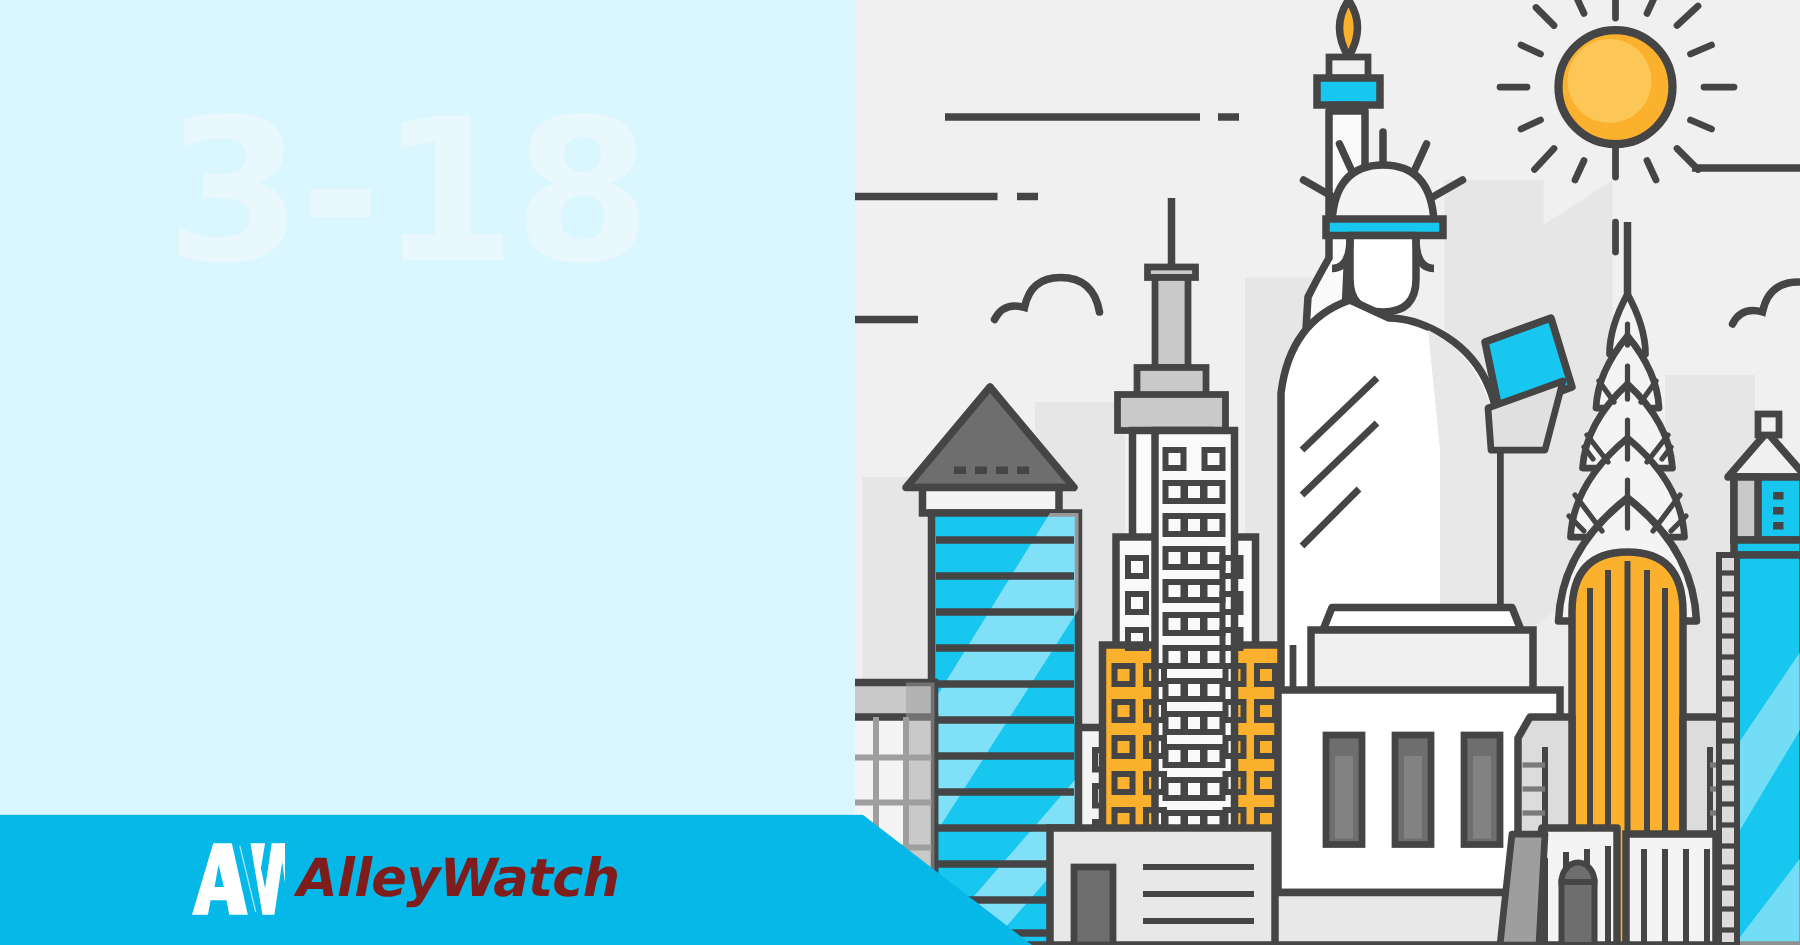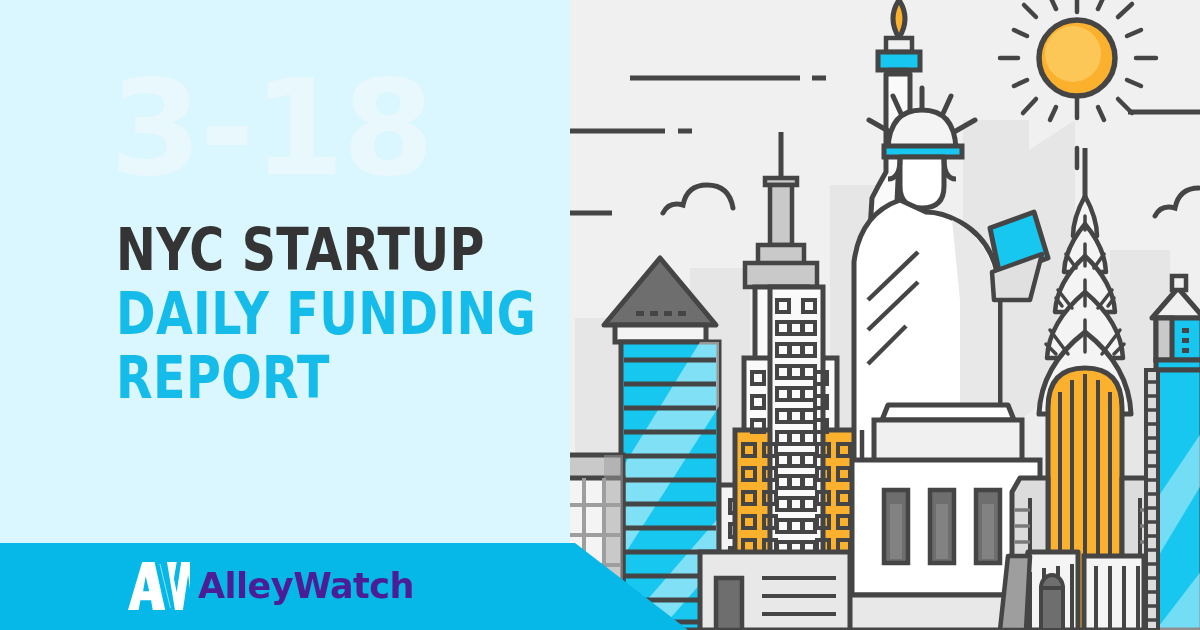--- a/index.html
+++ b/index.html
@@ -87,22 +87,23 @@
     display: flex;
     align-items: center;
     height: 52px;
   }
   #logo-mark { width: 62px; height: 48px; margin-right: 8px; }
   #logo-text {
     font-family: "DejaVu Sans", sans-serif;
     font-weight: 700;
     font-size: 35px;
     letter-spacing: -0.5px;
-    color: #4c1d95;
+    color: #7f1d1d;
     line-height: 35px;
+    font-style: italic;
   }
 </style>
 </head>
 <body>
 
 <div id="poster">
 
   <svg id="illustration" viewBox="0 0 1200 630" preserveAspectRatio="none" xmlns="http://www.w3.org/2000/svg">
     <defs>
       <clipPath id="clipGlassL">
@@ -539,25 +540,20 @@
           <line x1="762" y1="596" x2="836" y2="596"></line>
           <line x1="762" y1="614" x2="836" y2="614"></line>
         </g>
       </g>
     </g>
   </svg>
 
   <div id="left-panel">
     <div id="date-watermark">3-18</div>
 
-    <div id="headline">
-      <div class="hl-line hl-dark">NYC STARTUP</div>
-      <div class="hl-line hl-cyan">DAILY FUNDING</div>
-      <div class="hl-line hl-cyan">REPORT</div>
-    </div>
   </div>
 
   <div id="footer-bar"></div>
 
   <div id="logo">
     <svg id="logo-mark" viewBox="0 0 70 54" xmlns="http://www.w3.org/2000/svg">
 
       <g fill="#FFFFFF">
 
         <polygon points="16,0 30,0 42,54 28,54 26,43 14,43 12,54 0,54"></polygon>

